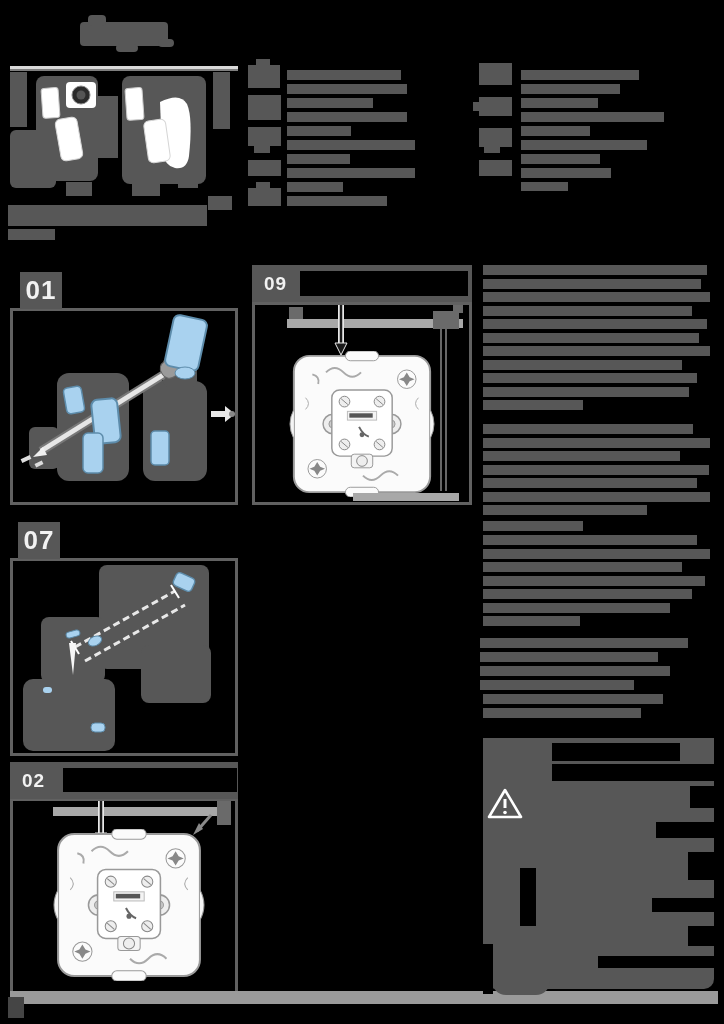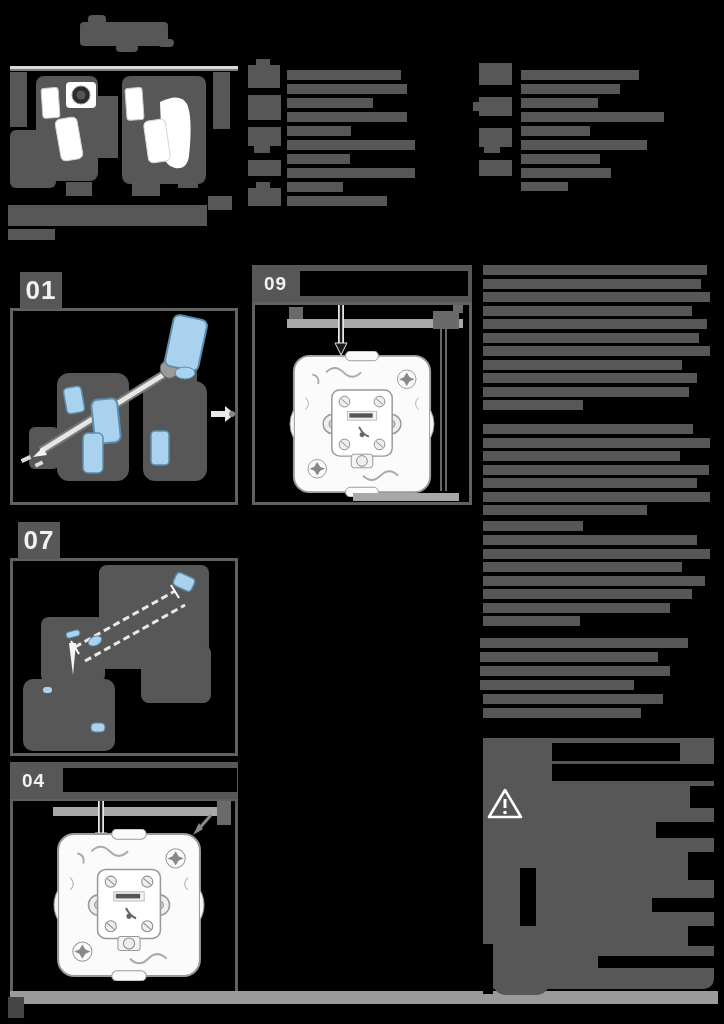--- a/index.html
+++ b/index.html
@@ -122,21 +122,21 @@
       <g transform="rotate(-15 60 73)">
         <rect x="53" y="70" width="14" height="6" rx="3" fill="#a9d2ef" stroke="#5d8cab"></rect>
       </g>
       <polygon points="56,82 63,82 60,114" fill="#f5f5f5"></polygon>
       <rect x="78" y="162" width="14" height="9" rx="4" fill="#a9d2ef" stroke="#5d8cab"></rect>
       <rect x="30" y="126" width="9" height="6" rx="3" fill="#a9d2ef"></rect>
     </svg>
   </div>
 
   <div class="header-bar" style="left:10px;top:762px;width:228px;height:37px;">
-    <span>04</span>
+    <span>02</span>
   </div>
   <div class="box-frame" style="left:10px;top:798px;width:228px;height:198px;">
     <svg class="illu" viewBox="0 0 222 192">
       <rect x="40" y="6" width="176" height="9" fill="#a8a8a8"></rect>
       <rect x="204" y="0" width="14" height="24" fill="#6a6a6a"></rect>
       <g>
         <line x1="88" y1="0" x2="88" y2="34" stroke="#e8e8e8" stroke-width="6"></line>
         <line x1="88" y1="0" x2="88" y2="34" stroke="#1a1a1a" stroke-width="2.5"></line>
         <polygon points="82,32 94,32 88,44" fill="#1a1a1a" stroke="#e8e8e8" stroke-width="1"></polygon>
         <line x1="88" y1="44" x2="88" y2="92" stroke="#222222" stroke-width="1.5"></line>

